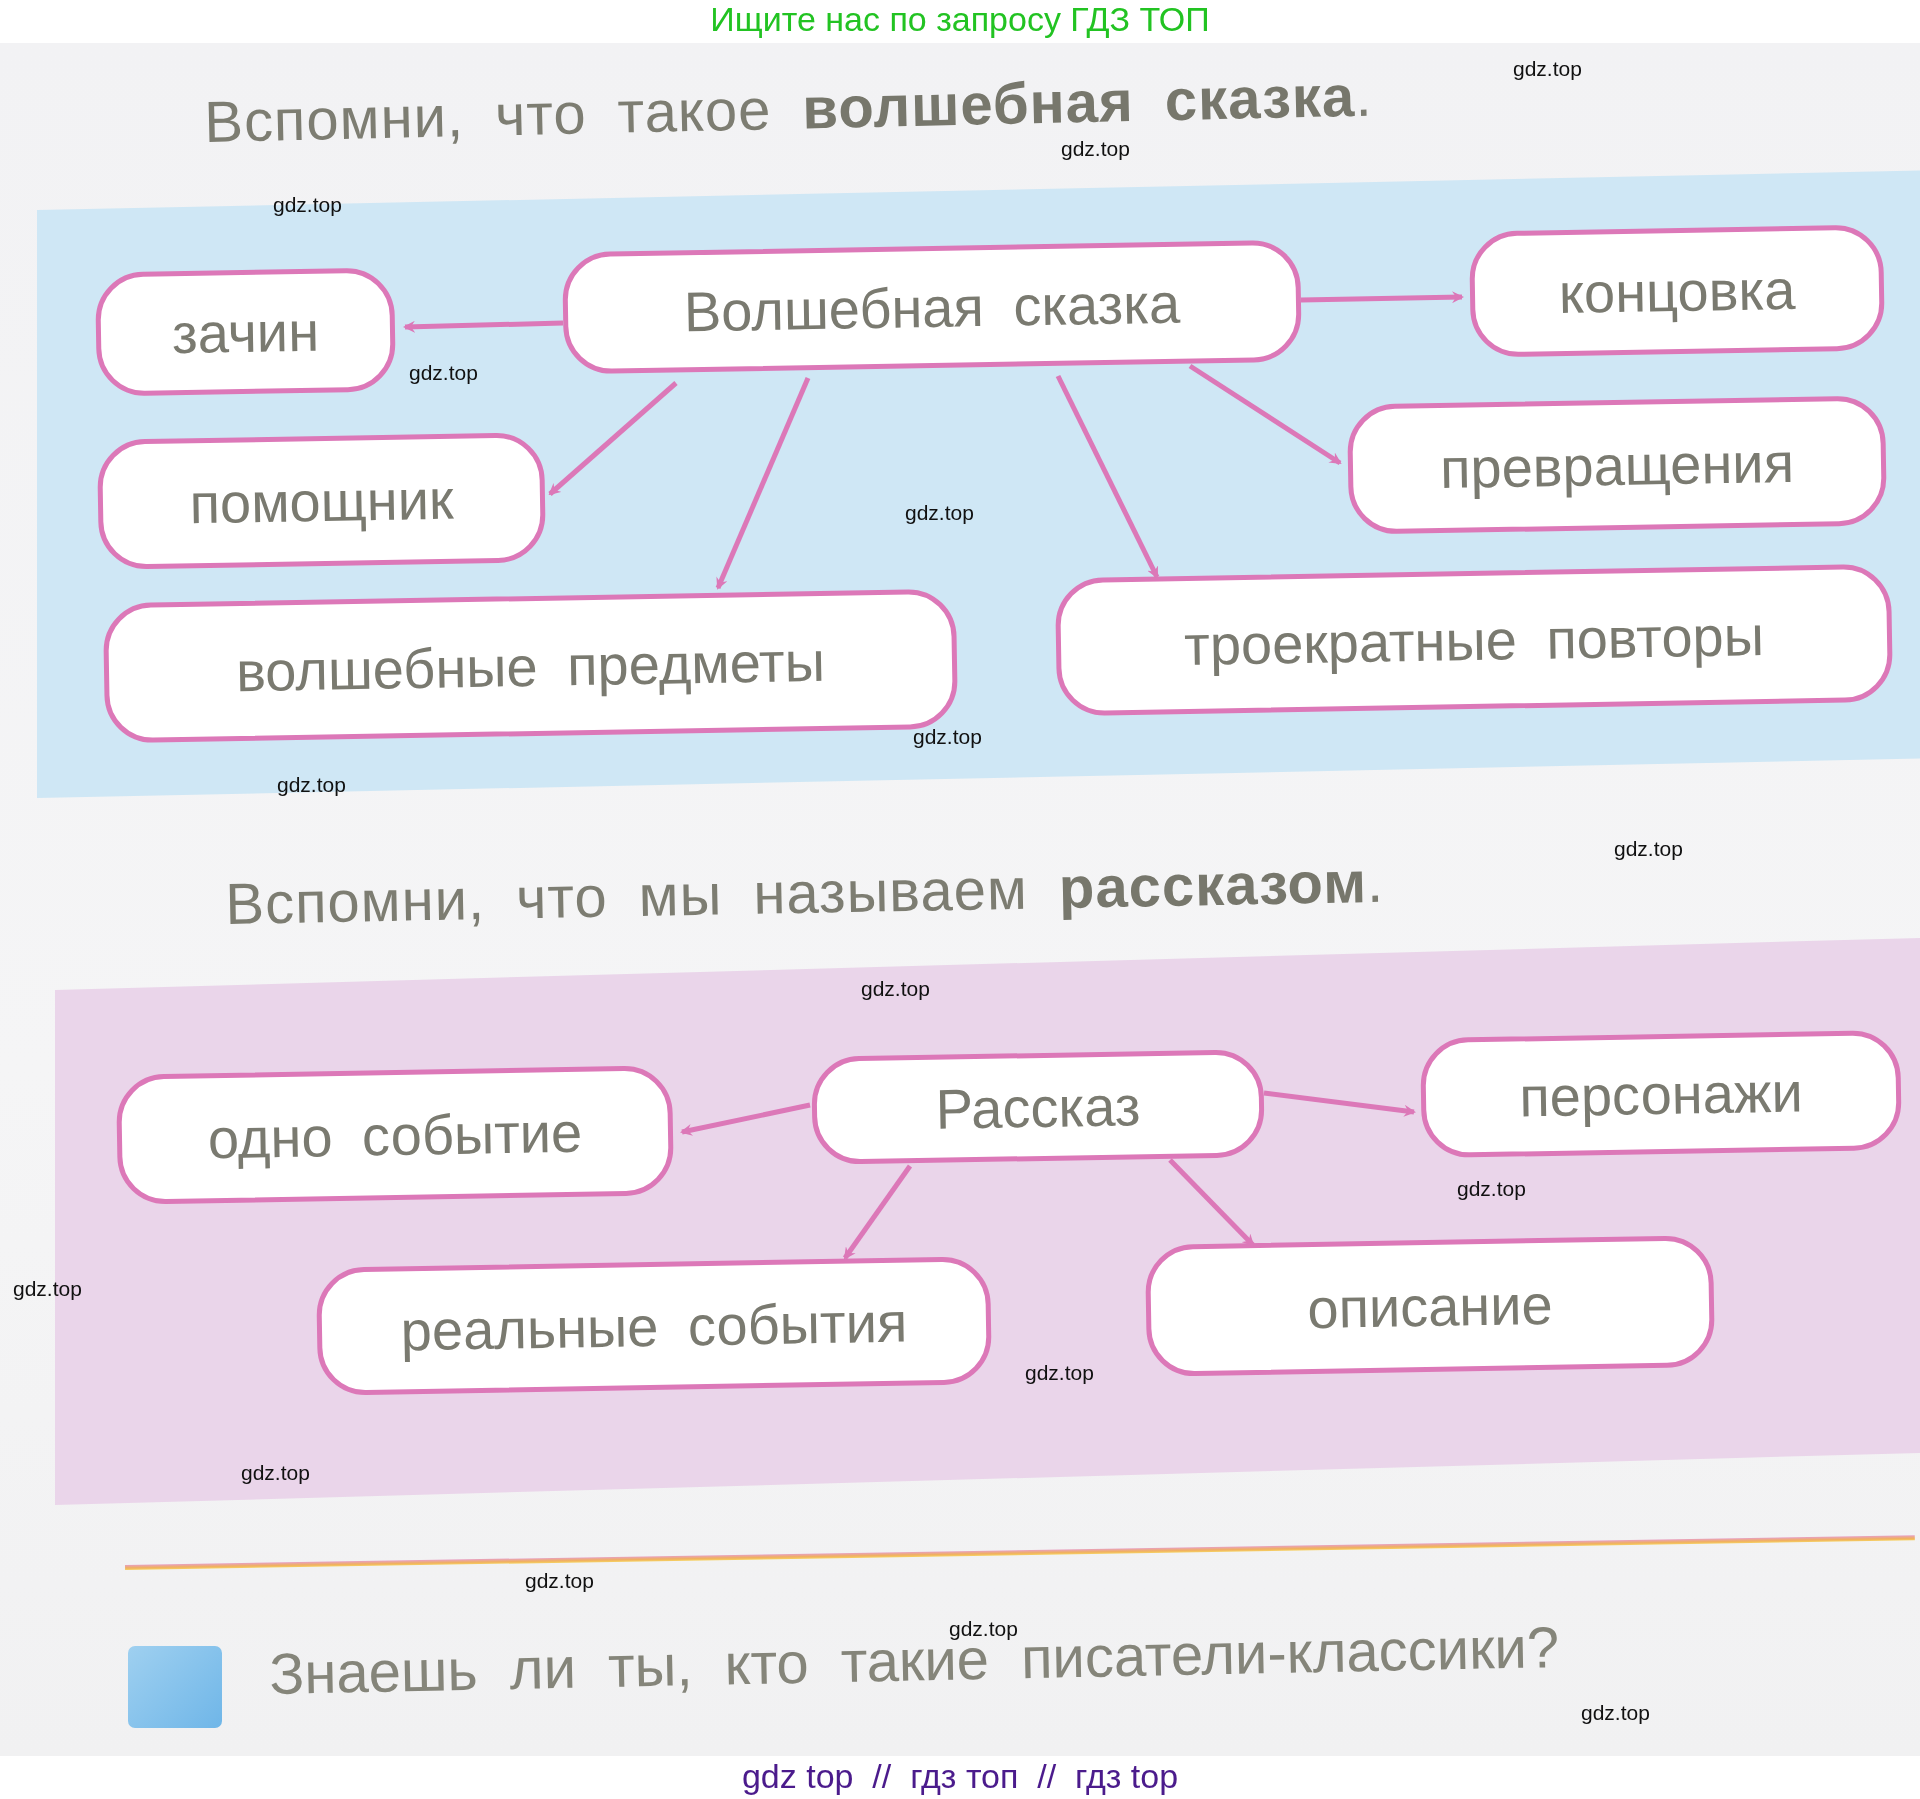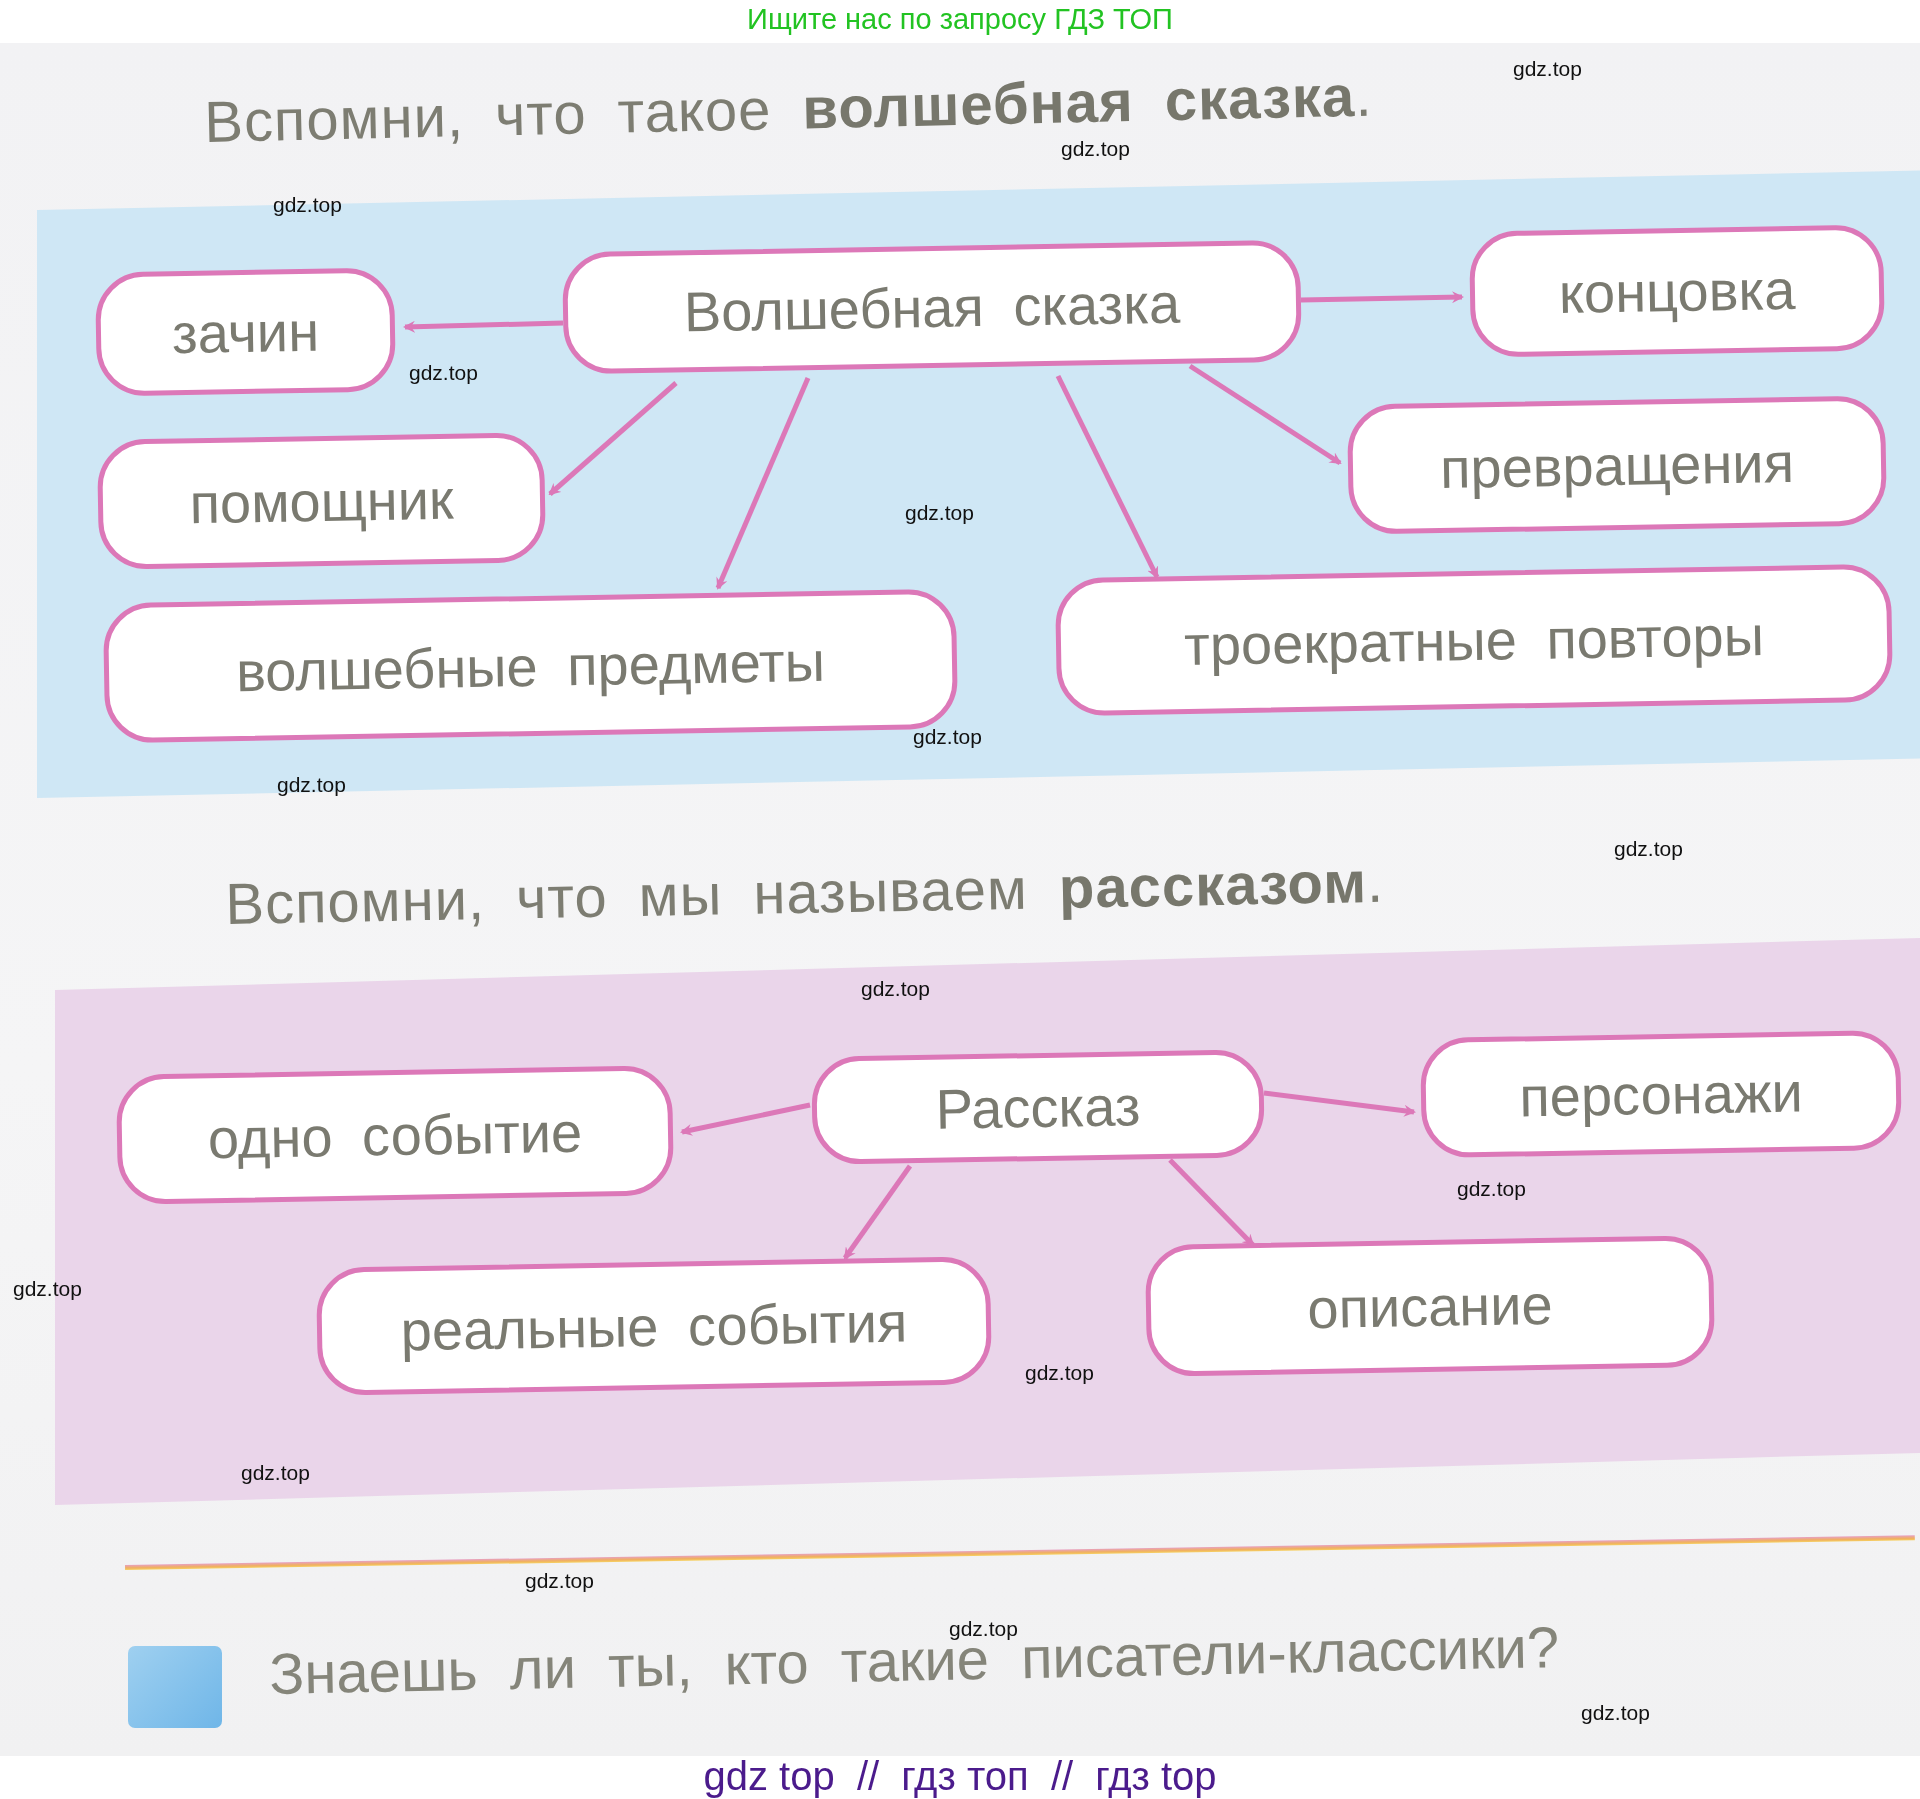--- a/index.html
+++ b/index.html
@@ -4,27 +4,27 @@
 <style>
   html, body { margin: 0; padding: 0; }
   body {
     width: 1920px; height: 1799px; position: relative; overflow: hidden;
     background: #f4f4f6;
     font-family: "Liberation Sans", sans-serif;
   }
   .banner-top {
     position: absolute; left: 0; top: 0; width: 1920px; height: 43px;
     background: #ffffff; text-align: center;
-    color: #22c322; font-size: 29px; line-height: 38px;
+    color: #22c322; font-size: 34px; line-height: 38px;
     font-family: "Liberation Sans", sans-serif;
   }
   .banner-bottom {
     position: absolute; left: 0; top: 1756px; width: 1920px; height: 43px;
     background: #ffffff; text-align: center;
-    color: #4b1b8c; font-size: 40px; line-height: 40px;
+    color: #4b1b8c; font-size: 34px; line-height: 40px;
   }
   .page {
     position: absolute; left: 0; top: 43px; width: 1920px; height: 1713px;
     background: linear-gradient(180deg, #f2f2f4 0%, #f5f5f6 60%, #f1f1f2 100%);
   }
   .heading {
     position: absolute; color: #7d7d72; font-size: 58px; white-space: nowrap;
     letter-spacing: 1px; word-spacing: 14px;
   }
   .heading b { font-weight: bold; color: #77776c; }

